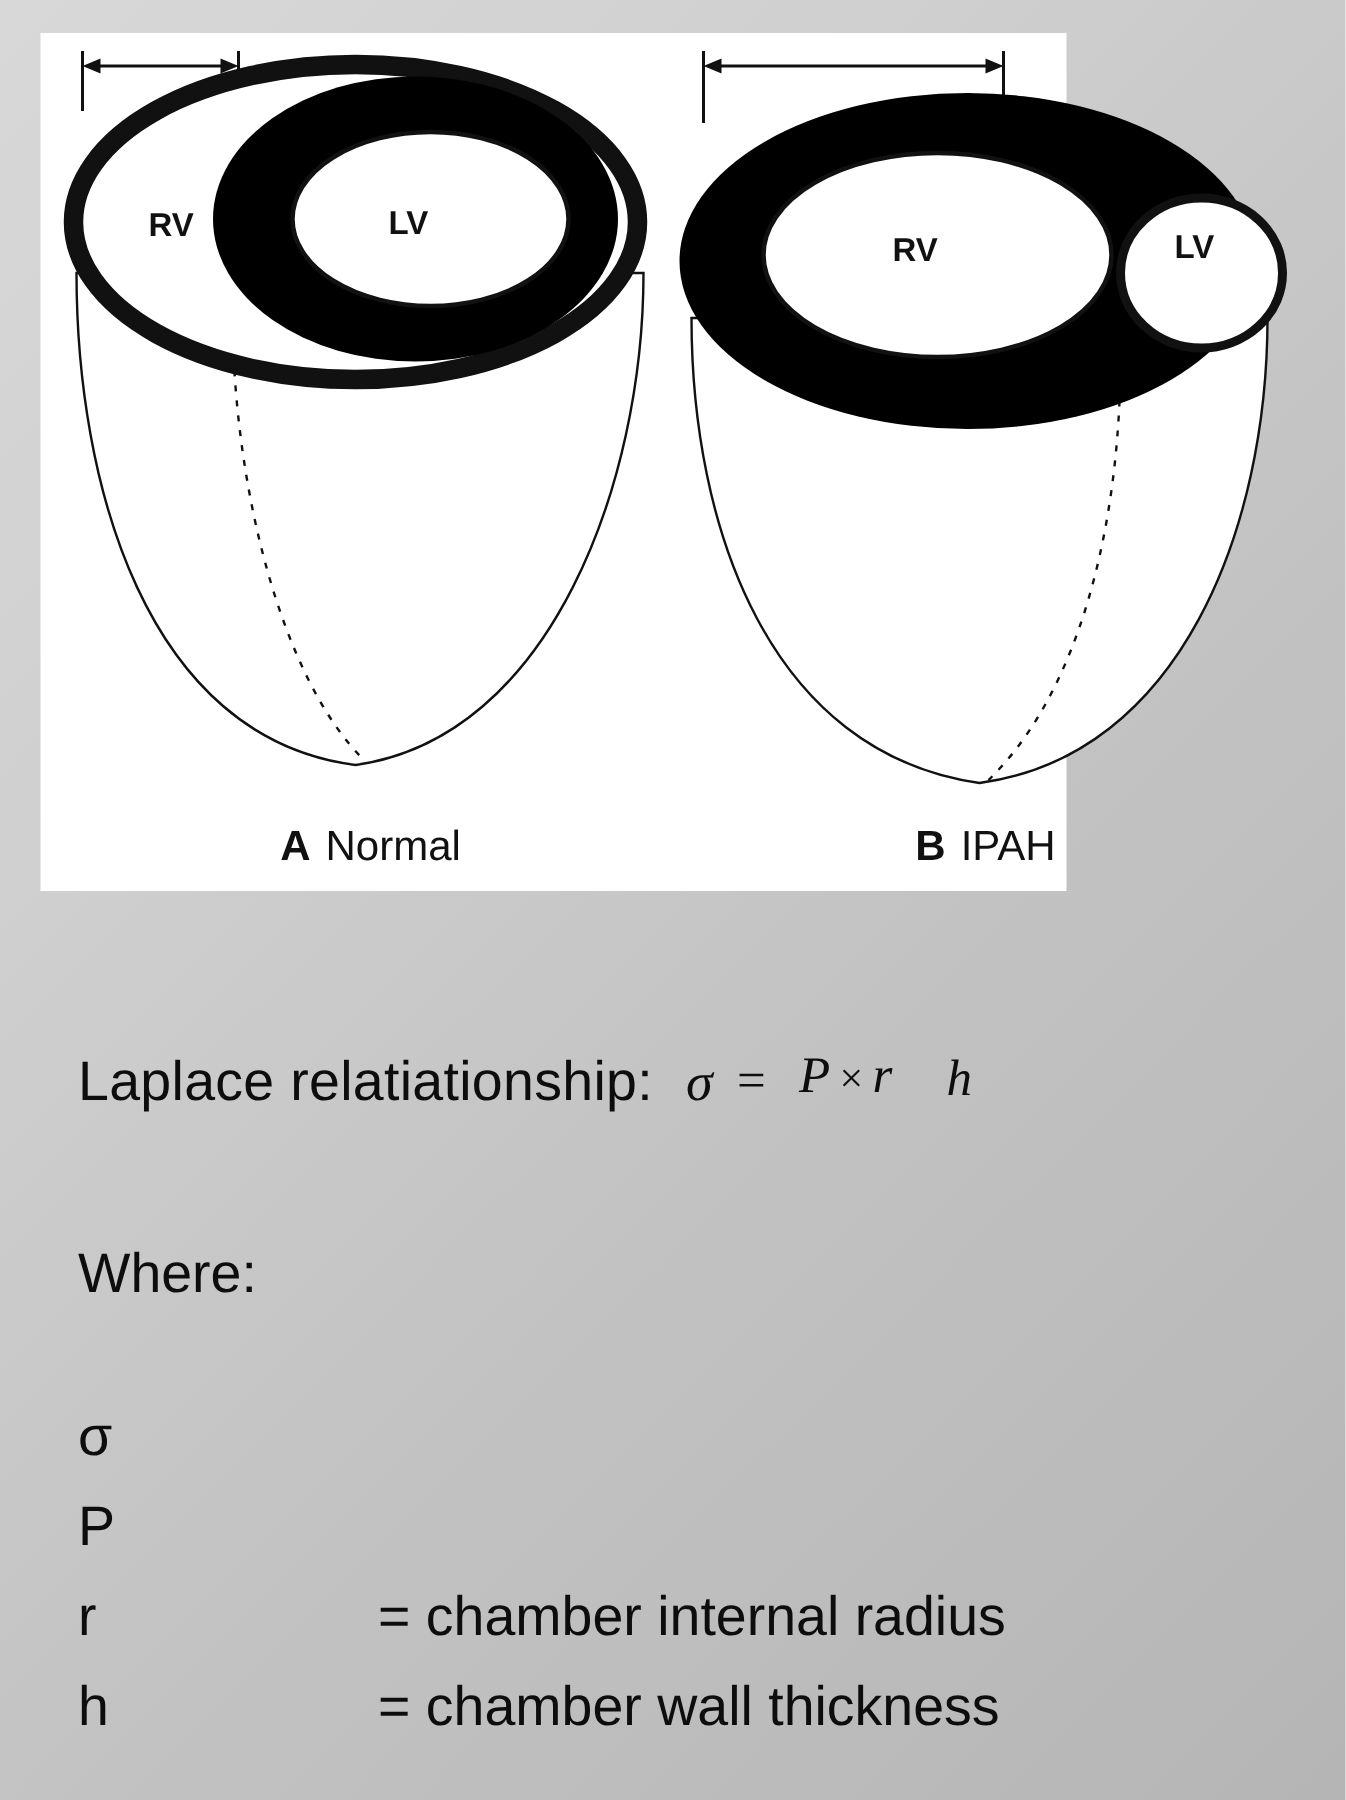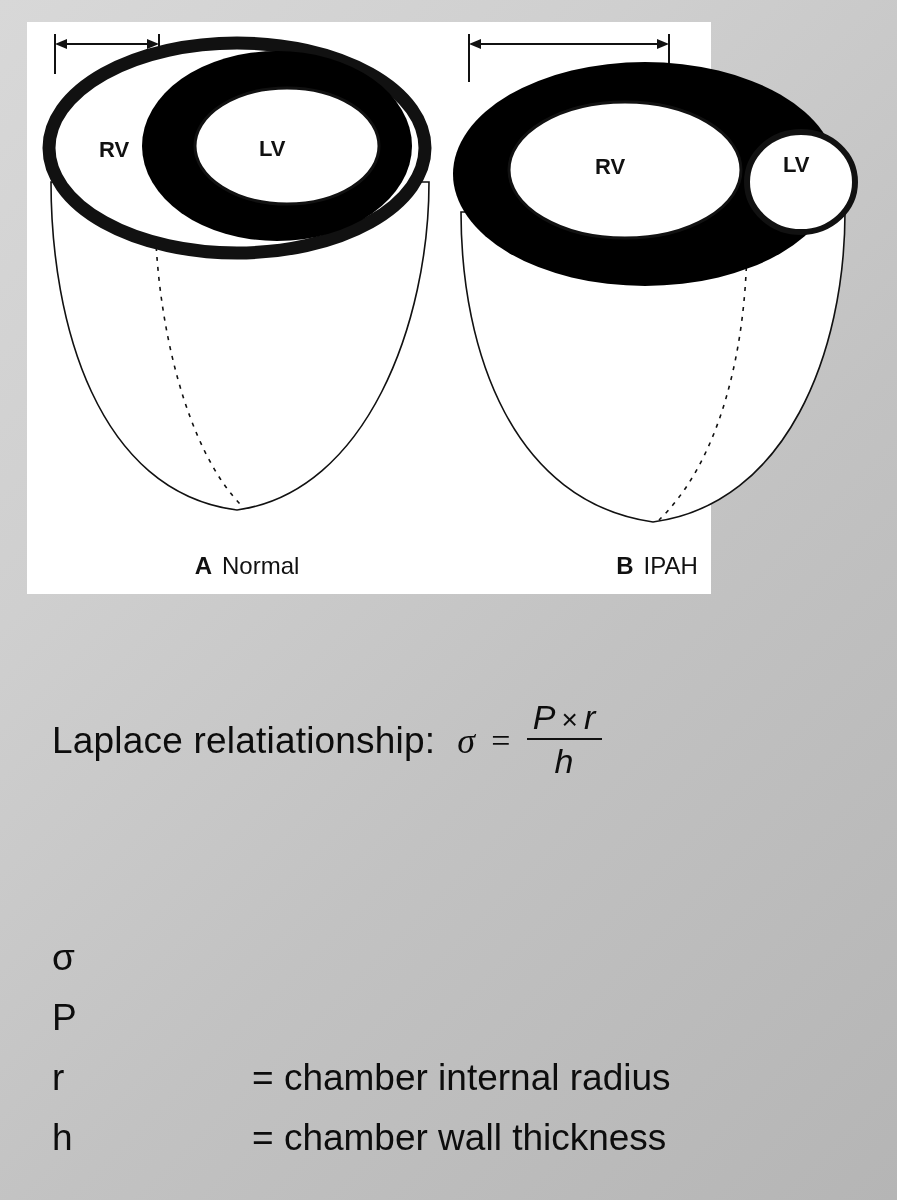--- a/index.html
+++ b/index.html
@@ -36,21 +36,21 @@
     height: 572px;
   }
   #heart-normal { left: 10px; }
   #heart-ipah  { left: 420px; }
 
   .panel-caption {
     position: absolute;
     bottom: 14px;
     width: 100%;
     text-align: center;
-    font-size: 24px;
+    font-size: 28px;
     color: #111;
     font-family: "Liberation Sans", sans-serif;
   }
   .panel-caption .pl {
     font-weight: bold;
     margin-right: 10px;
   }
 
   
   #text-block {
@@ -79,28 +79,29 @@
     font-size: 36px;
     margin-left: 22px;
   }
   #eq-sym {
     font-family: "Liberation Serif", serif;
     font-size: 34px;
     margin: 0 16px 0 16px;
   }
   .fraction {
     display: inline-flex;
-    flex-direction: column;
+    flex-direction: row;
     align-items: center;
-    font-family: Liberation Sans, sans-serif;
+    font-family: Liberation Serif, serif;
     font-style: italic;
     font-size: 34px;
     line-height: 1.12;
     position: relative;
     top: -2px;
+    gap: 12px;
   }
   .fraction .num {
     padding: 0 6px 2px 6px;
     white-space: nowrap;
   }
   .fraction .bar {
     width: 100%;
     height: 2px;
     background: #111;
   }
@@ -215,20 +216,21 @@
       <span id="eq-sym">=</span>
       <span class="fraction">
         <span class="num">
           <span>P</span><span class="times">×</span><span>r</span>
         </span>
         <span class="bar"></span>
         <span class="den">h</span>
       </span>
     </div>
 
+    <div id="where-label">Where:</div>
 
     <div id="defs">
       <div class="def-row">
         <span class="def-sym">σ</span>
       </div>
       <div class="def-row">
         <span class="def-sym">P</span>
       </div>
       <div class="def-row">
         <span class="def-sym">r</span>

